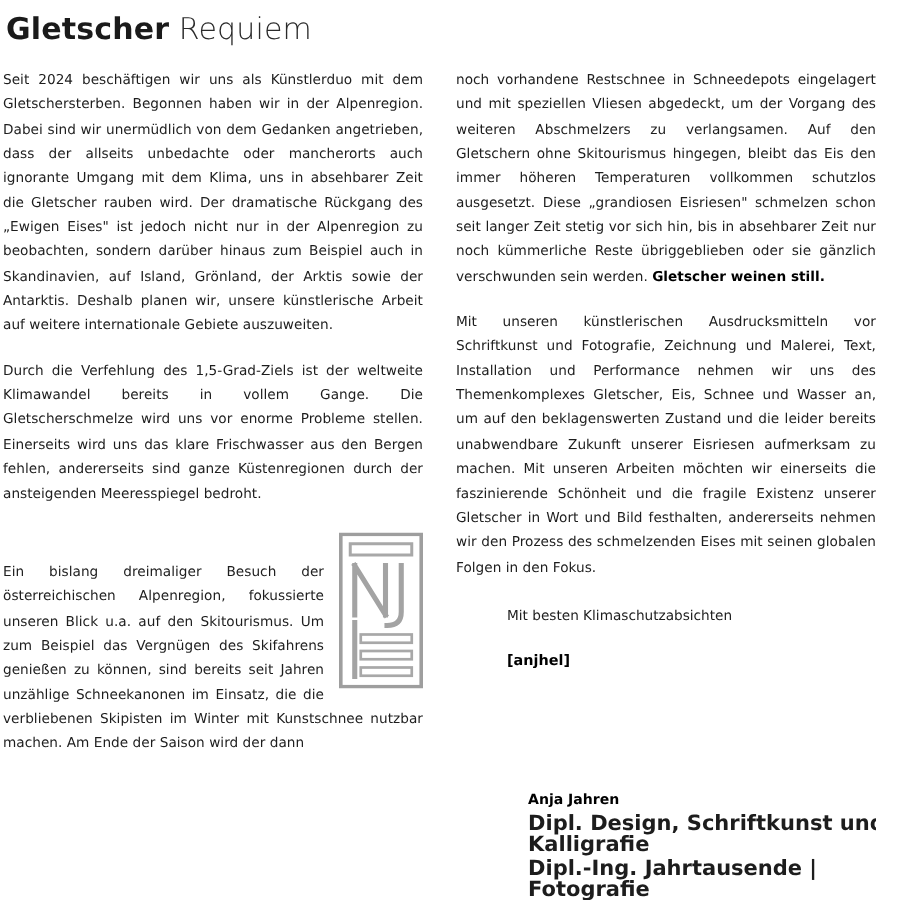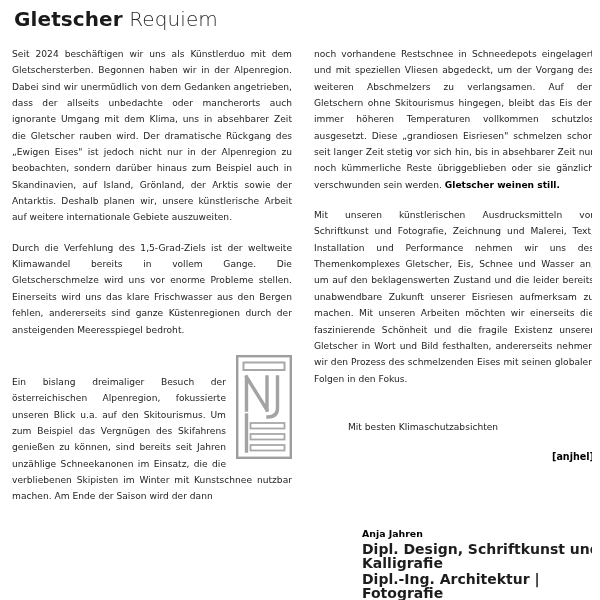--- a/index.html
+++ b/index.html
@@ -13,21 +13,21 @@
     background: #ffffff;
     font-family: "DejaVu Sans", sans-serif;
     color: #1a1a1a;
   }
 
   .page {
     position: relative;
     width: 600px;
     height: 600px;
     box-sizing: border-box;
-    padding: 6px 8px 0 12px;
+    padding: 6px 8px 0 2px;
     overflow: hidden;
   }
 
   
   .title {
     font-size: 20px;
     line-height: 26px;
     letter-spacing: 0.1px;
     margin: 0 0 14px 2px;
     white-space: nowrap;
@@ -88,36 +88,35 @@
     position: relative;
   }
   .glacier-mark svg {
     display: block;
     width: 56px;
     height: 104px;
   }
 
   
   .closing {
-    margin-top: 32px;
+    margin-top: 16px;
     padding-left: 34px;
   }
   .closing-line {
     font-size: 9.1px;
     line-height: 16.3px;
     color: #1d1d1d;
     margin: 0;
   }
   .closing-handle {
     font-size: 9.6px;
     line-height: 16.3px;
     font-weight: 700;
     color: #000;
     margin: 14px 0 0 0;
-    text-align: right;
   }
 
   .signatures {
     position: absolute;
     left: 48px;
     bottom: 6px;
     width: 240px;
   }
   .sig-name {
     font-size: 9.4px;
@@ -180,19 +179,19 @@
       <p class="body">Mit unseren künstlerischen Ausdrucksmitteln vor Schriftkunst und Fotografie, Zeichnung und Malerei, Text, Installation und Performance nehmen wir uns des Themenkomplexes Gletscher, Eis, Schnee und Wasser an, um auf den beklagenswerten Zustand und die leider bereits unabwendbare Zukunft unserer Eisriesen aufmerksam zu machen. Mit unseren Arbeiten möchten wir einerseits die faszinierende Schönheit und die fragile Existenz unserer Gletscher in Wort und Bild festhalten, andererseits nehmen wir den Prozess des schmelzenden Eises mit seinen globalen Folgen in den Fokus.</p>
 
       <div class="closing">
         <p class="closing-line">Mit besten Klimaschutzabsichten</p>
         <p class="closing-handle">[anjhel]</p>
       </div>
 
       <div class="signatures">
         <p class="sig-name">Anja Jahren</p>
         <p class="sig-role">Dipl. Design, Schriftkunst und Kalligrafie</p>
-        <p class="sig-role">Dipl.-Ing. Architektur | Fotografie</p>
+        <p class="sig-role">Dipl.-Ing. Jahrtausende | Fotografie</p>
       </div>
 
     </div>
 
   </div>
 </div>
 
 </body></html>

